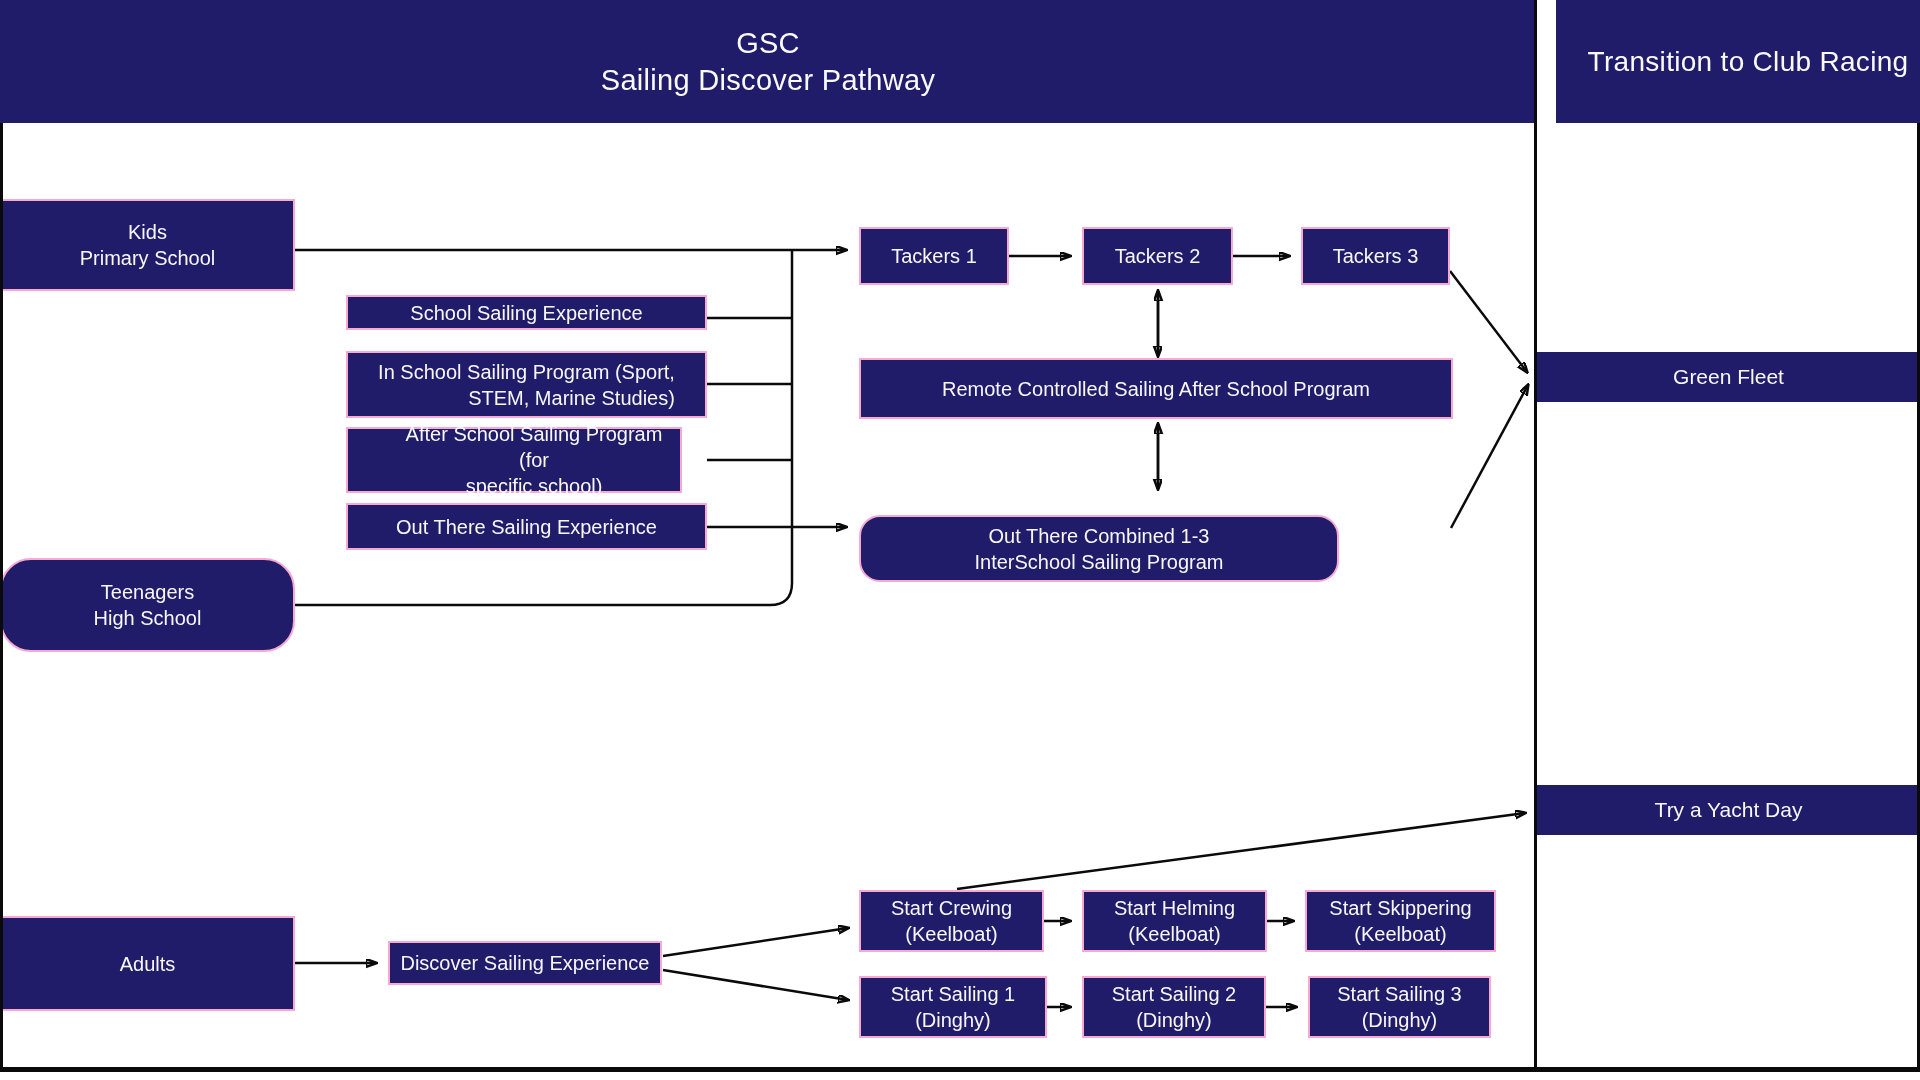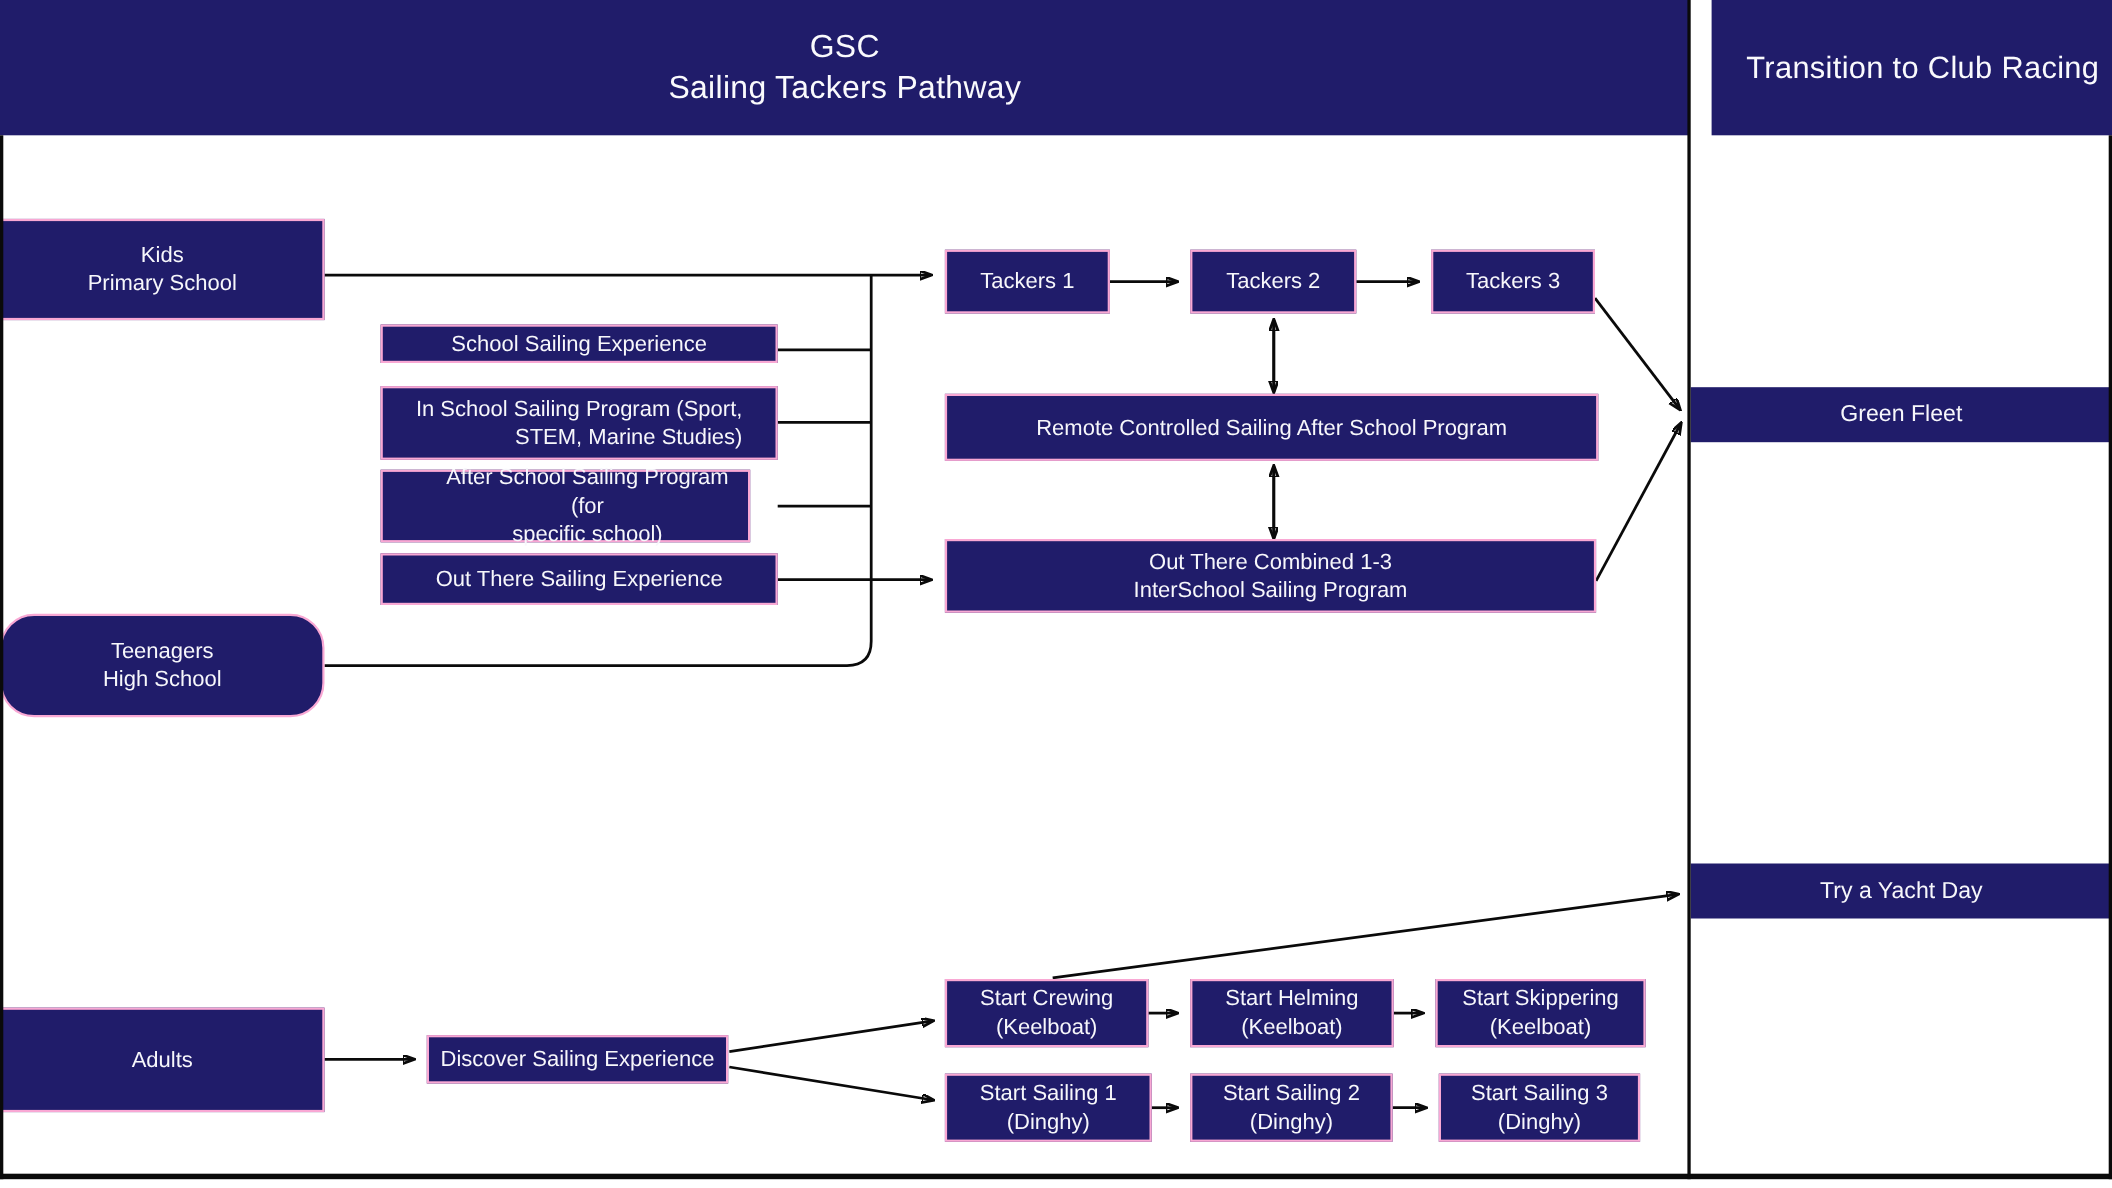--- a/index.html
+++ b/index.html
@@ -36,21 +36,21 @@
   }
   .node.bar{border:none;font-size:21px;text-align:center;}
 </style>
 </head>
 <body>
 
 <div class="stage">
 
   <div class="hdr hdr-left">
     <div class="hdr-title">GSC
-Sailing Tackers Pathway</div>
+Sailing Discover Pathway</div>
   </div>
   <div class="hdr hdr-right">
     <div class="hdr-title">Transition to Club Racing</div>
   </div>
 
   <svg class="edges" viewBox="0 0 1920 1080">
     <defs>
       <marker id="ah" markerWidth="12" markerHeight="10" refX="10" refY="4" orient="auto" markerUnits="userSpaceOnUse">
         <path d="M0,0 L11,4 L0,8 Z" fill="#0a0a0a" stroke="none"></path>
       </marker>
@@ -90,21 +90,21 @@
 STEM, Marine Studies)</div>
   <div class="node" style="left:346px;top:427px;width:336px;height:66px;padding-left:40px;">After School Sailing Program (for
 specific school)</div>
   <div class="node" style="left:346px;top:503px;width:361px;height:47px;">Out There Sailing Experience</div>
 
   <div class="node" style="left:859px;top:227px;width:150px;height:58px;">Tackers 1</div>
   <div class="node" style="left:1082px;top:227px;width:151px;height:58px;">Tackers 2</div>
   <div class="node" style="left:1301px;top:227px;width:149px;height:58px;">Tackers 3</div>
 
   <div class="node" style="left:859px;top:358px;width:594px;height:61px;">Remote Controlled Sailing After School Program</div>
-  <div class="node" style="left:859px;top:490px;width:592px;height:67px;">Out There Combined 1-3
+  <div class="node" style="left:859px;top:515px;width:480px;height:67px;border-radius:21px;">Out There Combined 1-3
 InterSchool Sailing Program</div>
 
   <div class="node bar" style="left:1537px;top:352px;width:383px;height:50px;">Green Fleet</div>
   <div class="node bar" style="left:1537px;top:785px;width:383px;height:50px;">Try a Yacht Day</div>
 
   <div class="node" style="left:388px;top:941px;width:274px;height:44px;">Discover Sailing Experience</div>
   <div class="node" style="left:859px;top:890px;width:185px;height:62px;">Start Crewing
 (Keelboat)</div>
   <div class="node" style="left:1082px;top:890px;width:185px;height:62px;">Start Helming
 (Keelboat)</div>

